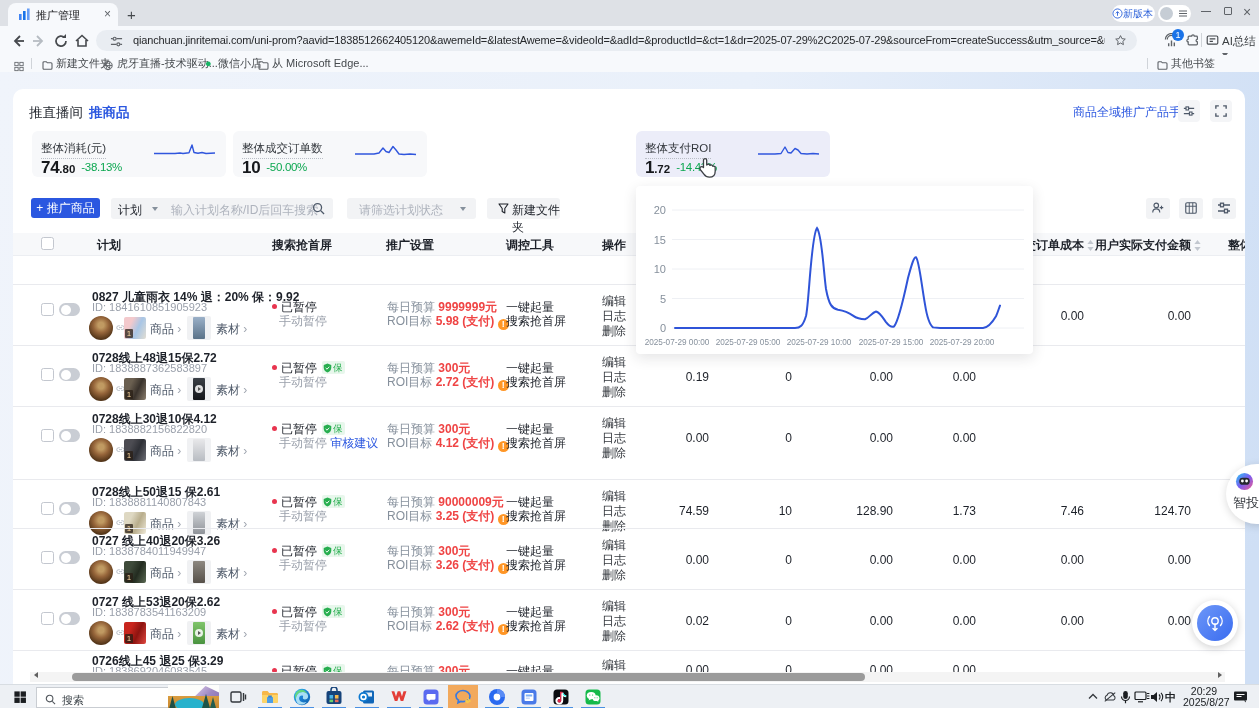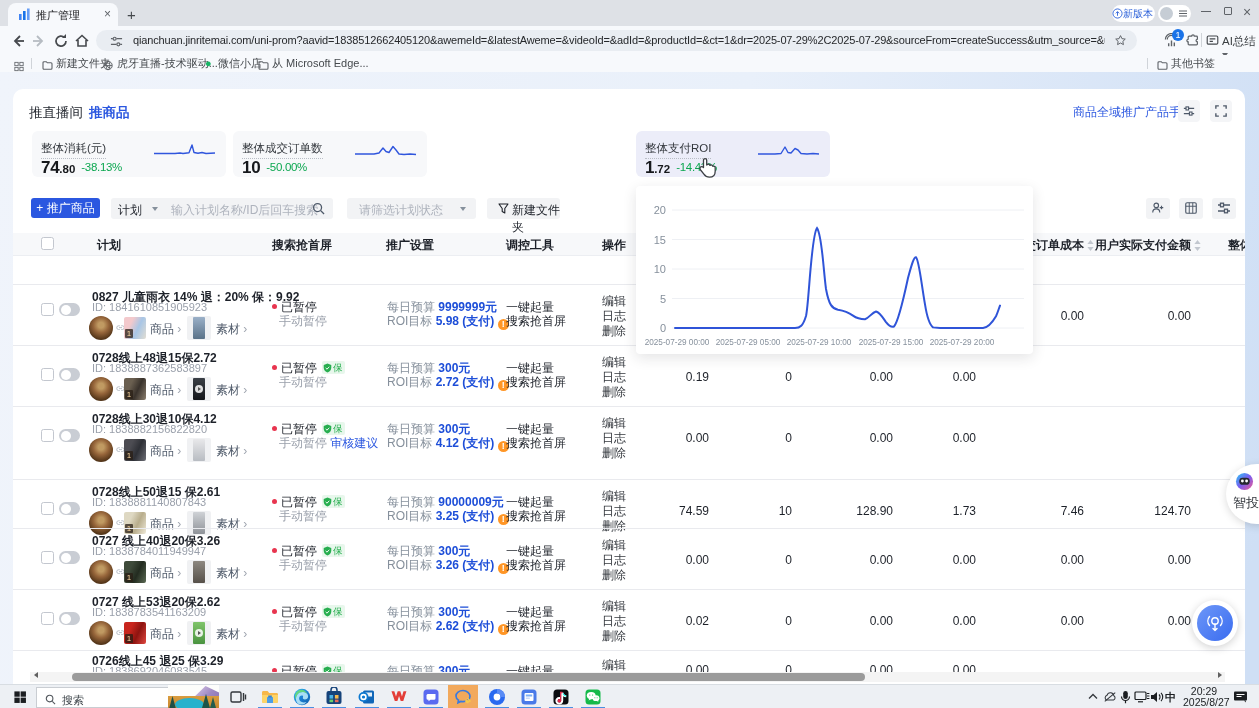--- a/index.html
+++ b/index.html
@@ -51,21 +51,21 @@
 .tg:after{content:"";position:absolute;left:1.5px;top:1.5px;width:10px;height:10px;border-radius:50%;background:#fff}
 .title{position:absolute;left:79px;top:4px;font-weight:bold;color:#1d2129;white-space:nowrap}
 .pid{position:absolute;left:79px;top:16px;color:#9aa0ab;font-size:11px;white-space:nowrap}
 .imgs{position:absolute;left:76px;top:31px;height:24px}
 .st1{position:absolute;left:259px;top:14px;white-space:nowrap;color:#1d2129}
 .st2{position:absolute;left:266px;top:28px;color:#9aa0ab;white-space:nowrap}
 .dot{display:inline-block;width:5px;height:5px;border-radius:50%;background:#e8354f;vertical-align:2px;margin-right:4px}
 .bao{display:inline-block;height:13px;background:#e8f7ec;border-radius:2px;color:#27ae4f;font-size:9.5px;padding:0 2px 0 1px;line-height:13px;margin-left:5px;vertical-align:1px}
 .bg1{position:absolute;left:374px;top:14px;color:#86909c;white-space:nowrap}
 .bg2{position:absolute;left:374px;top:28px;color:#86909c;white-space:nowrap}
-.bg1 b,.bg2 b{color:#1d4ed8}
+.bg1 b,.bg2 b{color:#ef4444}
 .ii{display:inline-block;width:11px;height:11px;border-radius:50%;background:#ff9626;color:#fff;font-size:9px;text-align:center;line-height:11px;vertical-align:-1.5px;font-weight:bold}
 .tl1{position:absolute;left:493px;top:14px;color:#1d2129;white-space:nowrap}
 .tl2{position:absolute;left:493px;top:28px;color:#1d2129;white-space:nowrap}
 .op{position:absolute;left:589px;color:#33373d}
 .nv{position:absolute;text-align:right;color:#1d2129}
 .avatar{position:absolute;left:0;top:0;width:24px;height:24px;border-radius:50%;background:radial-gradient(circle at 50% 38%,#c09a62 0 15%,#96653a 40%,#5a3a1c 70%,#2e1c0c 100%)}
 .lnk{position:absolute;left:27px;top:8px;width:9px;height:8px}
 .pth{position:absolute;left:35px;top:1px;width:22px;height:22px;border-radius:2px}
 .plbl{position:absolute;left:61px;top:5px;color:#4e5969;white-space:nowrap}
 .mth{position:absolute;left:98px;top:0;width:24px;height:24px;border-radius:2px;background:#f0f1f3}

